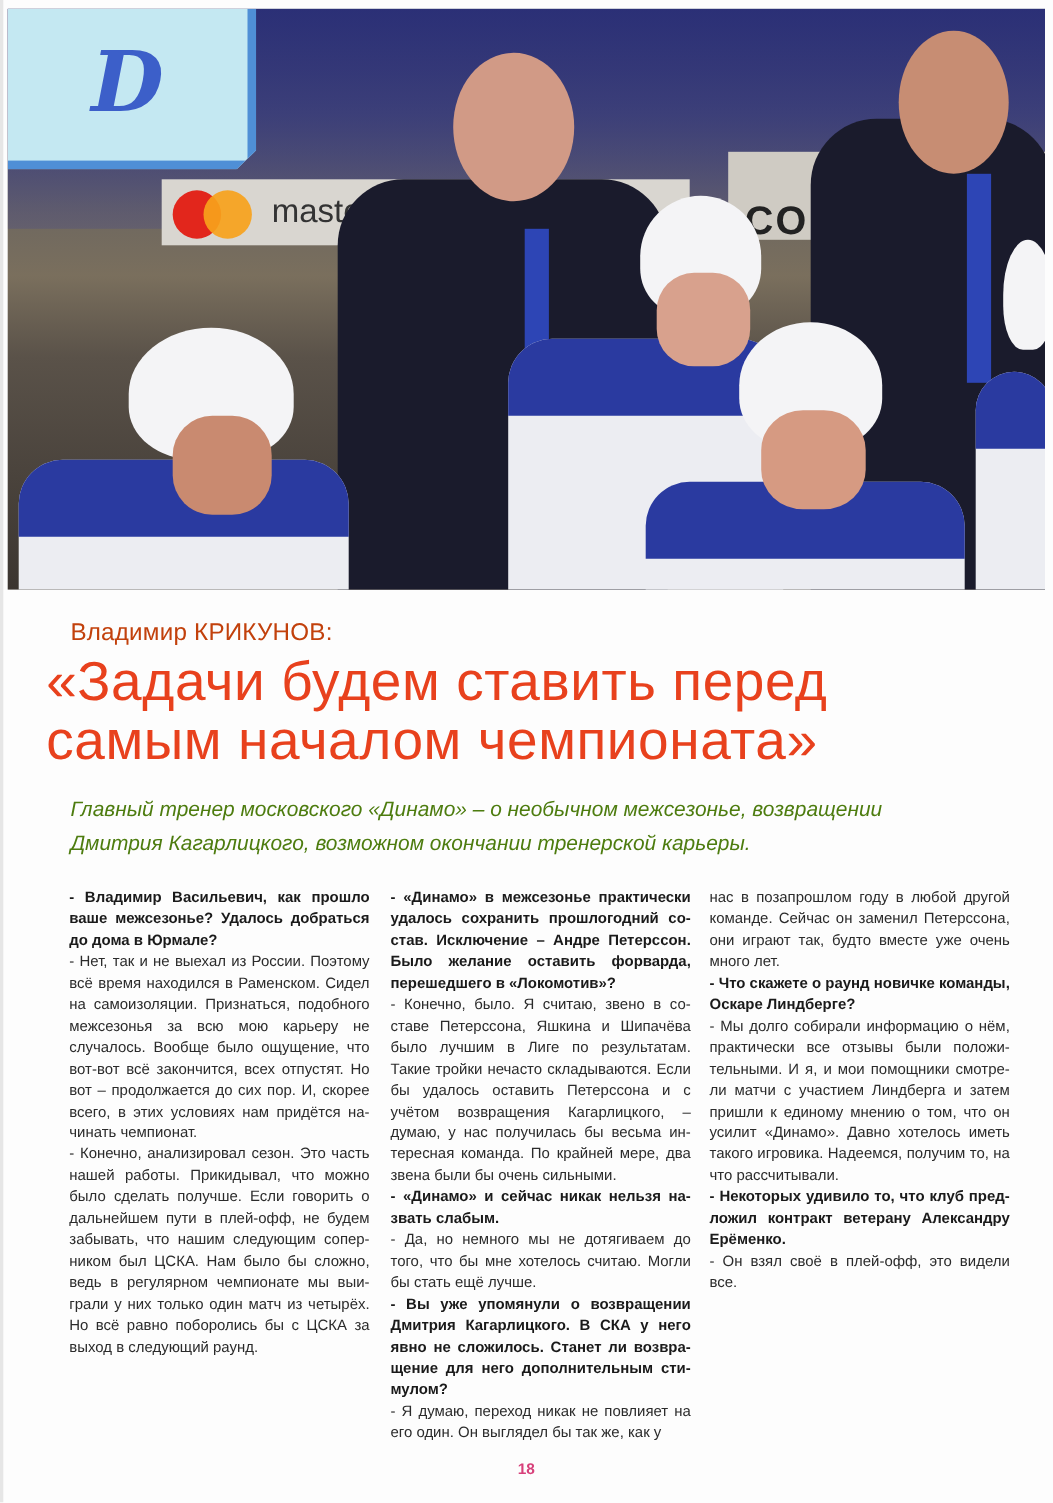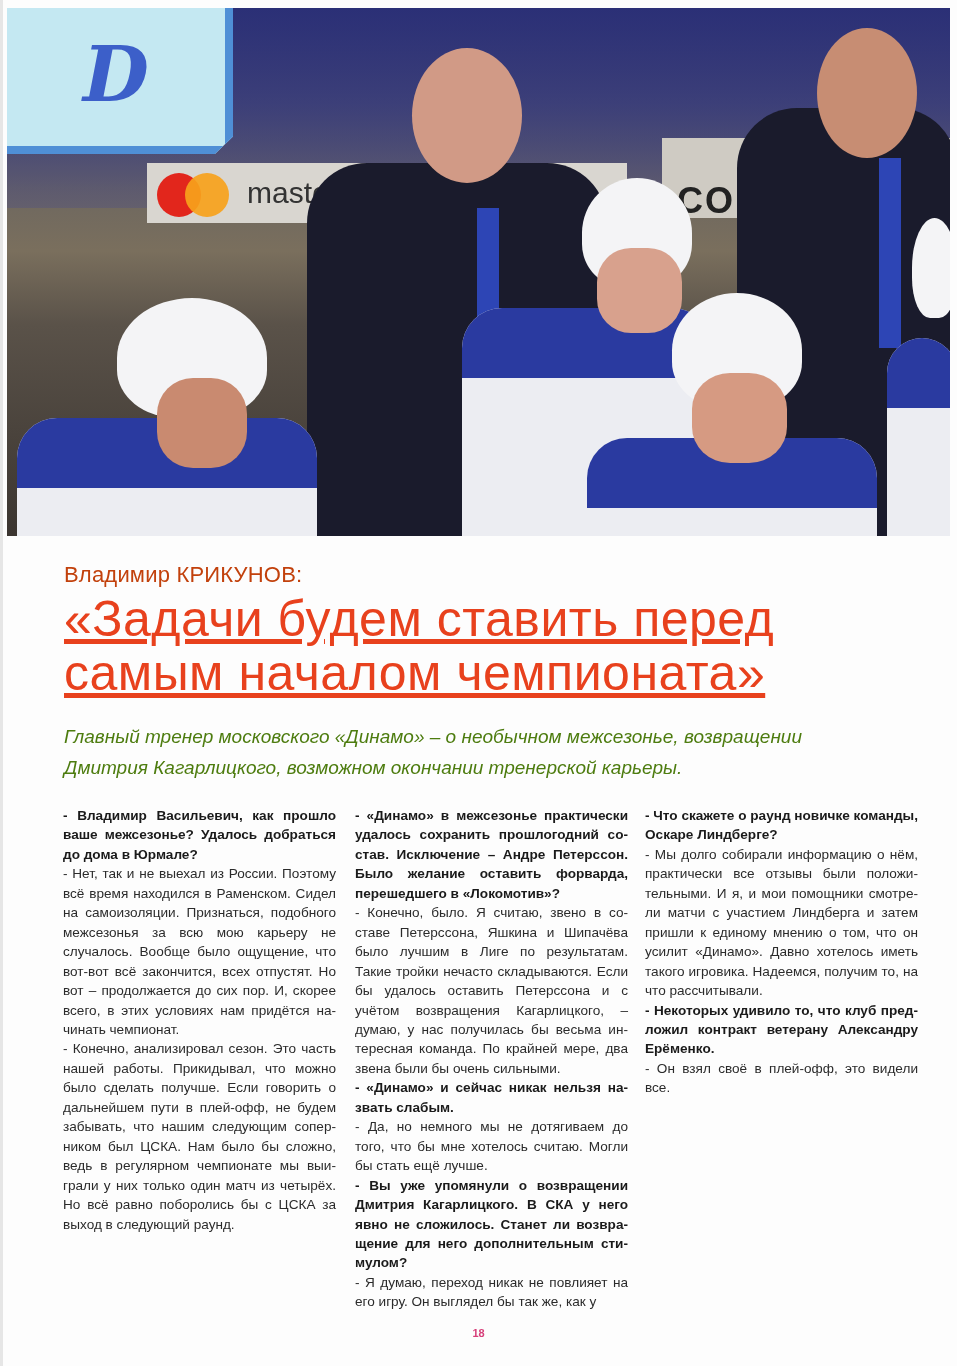--- a/index.html
+++ b/index.html
@@ -57,41 +57,41 @@
     }
     .logo-glyph {
       position:absolute; left:0; top:22px; width:218px; text-align:center;
       font-family:"DejaVu Serif", serif; font-style:italic; font-weight:bold; font-size:76px; color:#3c5fc9;
     }
 
     .kicker {
       position:absolute; left:64px; top:562px; font-size:22px; color:#c2410c; letter-spacing:0.2px;
     }
     .headline {
-      position:absolute; left:64px; top:592px; width:880px; font-size:50px; line-height:54px;
-      color:#e8411d; font-weight:normal; letter-spacing:0.5px;text-decoration:underline;
+      position:absolute; left:42px; top:592px; width:880px; font-size:50px; line-height:54px;
+      color:#e8411d; font-weight:normal; letter-spacing:0.5px;
     }
     .lede {
       position:absolute; left:64px; top:721px; width:880px; font-size:19px; line-height:31px;
       color:#4d7c0f; font-style:italic;
     }
 
     .col {
       position:absolute; top:806px; width:273px; font-size:13.6px; line-height:19.45px; color:#2b2b2b;
       text-align:justify; hyphens:manual;
     }
     .col.c1 { left:63px; }
     .col.c2 { left:355px; }
     .col.c3 { left:645px; }
     .col p { margin:0; }
     .col p.q { font-weight:bold; color:#1a1a1a; }
 
     .page-num {
       position:absolute; left:0; width:957px; top:1327px; text-align:center;
-      font-size:11px; font-weight:bold; color:#d7407a;
+      font-size:14px; font-weight:bold; color:#d7407a;
     }
     .scan-edge {
       position:absolute; left:0; top:0; width:3px; height:1366px; background:#e6e6e6;
     }
   </style>
 </head>
 <body>
 
 <div class="scan-edge"></div>
 
@@ -156,23 +156,24 @@
   <p>- Нет, так и не выехал из России. Поэтому всё время находился в Раменском. Сидел на самоизоляции. Признаться, подобно­го межсезонья за всю мою карьеру не случалось. Вообще было ощущение, что вот-вот всё закончится, всех отпустят. Но вот – продолжается до сих пор. И, скорее всего, в этих условиях нам придётся на­чинать чемпионат.</p>
   <p>- Конечно, анализировал сезон. Это часть нашей работы. Прикидывал, что можно было сделать получше. Если говорить о дальнейшем пути в плей-офф, не будем забывать, что нашим следующим сопер­ником был ЦСКА. Нам было бы сложно, ведь в регулярном чемпионате мы выи­грали у них только один матч из четырёх. Но всё равно поборолись бы с ЦСКА за выход в следующий раунд.</p>
 </div>
 
 <div class="col c2">
   <p class="q">- «Динамо» в межсезонье практически удалось сохранить прошлогодний со­став. Исключение – Андре Петерссон. Было желание оставить форварда, перешедшего в «Локомотив»?</p>
   <p>- Конечно, было. Я считаю, звено в со­ставе Петерссона, Яшкина и Шипачёва было лучшим в Лиге по результатам. Такие тройки нечасто складываются. Если бы удалось оставить Петерссона и с учётом возвращения Кагарлицкого, – думаю, у нас получилась бы весьма ин­тересная команда. По крайней мере, два звена были бы очень сильными.</p>
   <p class="q">- «Динамо» и сейчас никак нельзя на­звать слабым.</p>
   <p>- Да, но немного мы не дотягиваем до того, что бы мне хотелось считаю. Могли бы стать ещё лучше.</p>
   <p class="q">- Вы уже упомянули о возвращении Дмитрия Кагарлицкого. В СКА у него явно не сложилось. Станет ли возвра­щение для него дополнительным сти­мулом?</p>
-  <p>- Я думаю, переход никак не повлияет на его игру. Он выглядел бы так же, как у</p>
+  <p>- Я думаю, переход никак не повлияет на его один. Он выглядел бы так же, как у</p>
 </div>
 
 <div class="col c3">
+  <p>нас в позапрошлом году в любой другой команде. Сейчас он заменил Петерс­сона, они играют так, будто вместе уже очень много лет.</p>
   <p class="q">- Что скажете о раунд новичке коман­ды, Оскаре Линдберге?</p>
   <p>- Мы долго собирали информацию о нём, практически все отзывы были положи­тельными. И я, и мои помощники смотре­ли матчи с участием Линдберга и затем пришли к единому мнению о том, что он усилит «Динамо». Давно хотелось иметь такого игровика. Надеемся, получим то, на что рассчитывали.</p>
   <p class="q">- Некоторых удивило то, что клуб пред­ложил контракт ветерану Александру Ерёменко.</p>
   <p>- Он взял своё в плей-офф, это видели все.</p>
 </div>
 
 <div class="page-num">18</div>
 
 </body></html>

